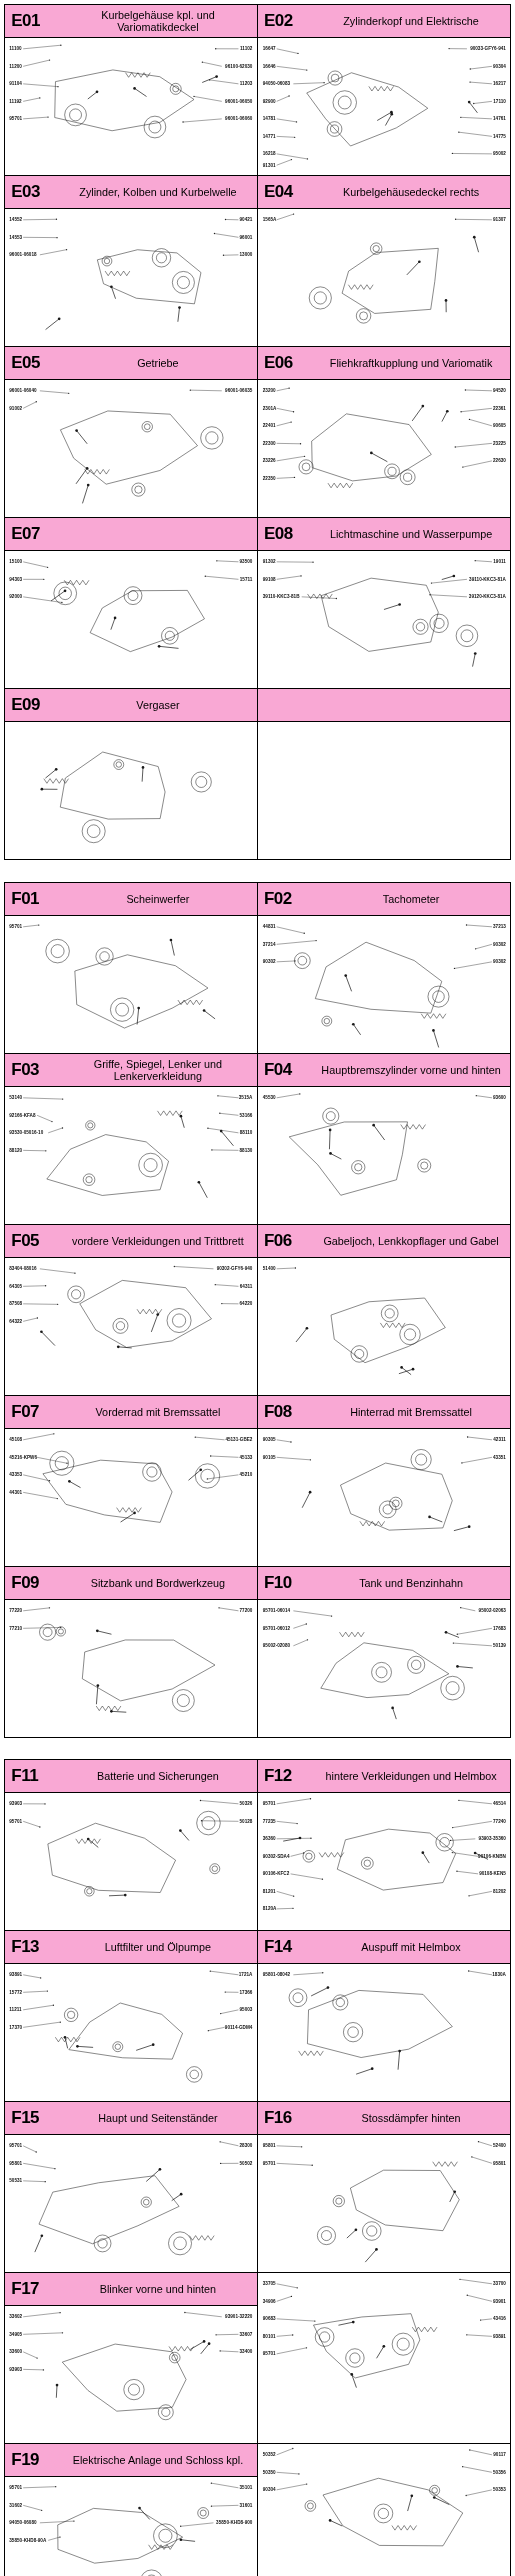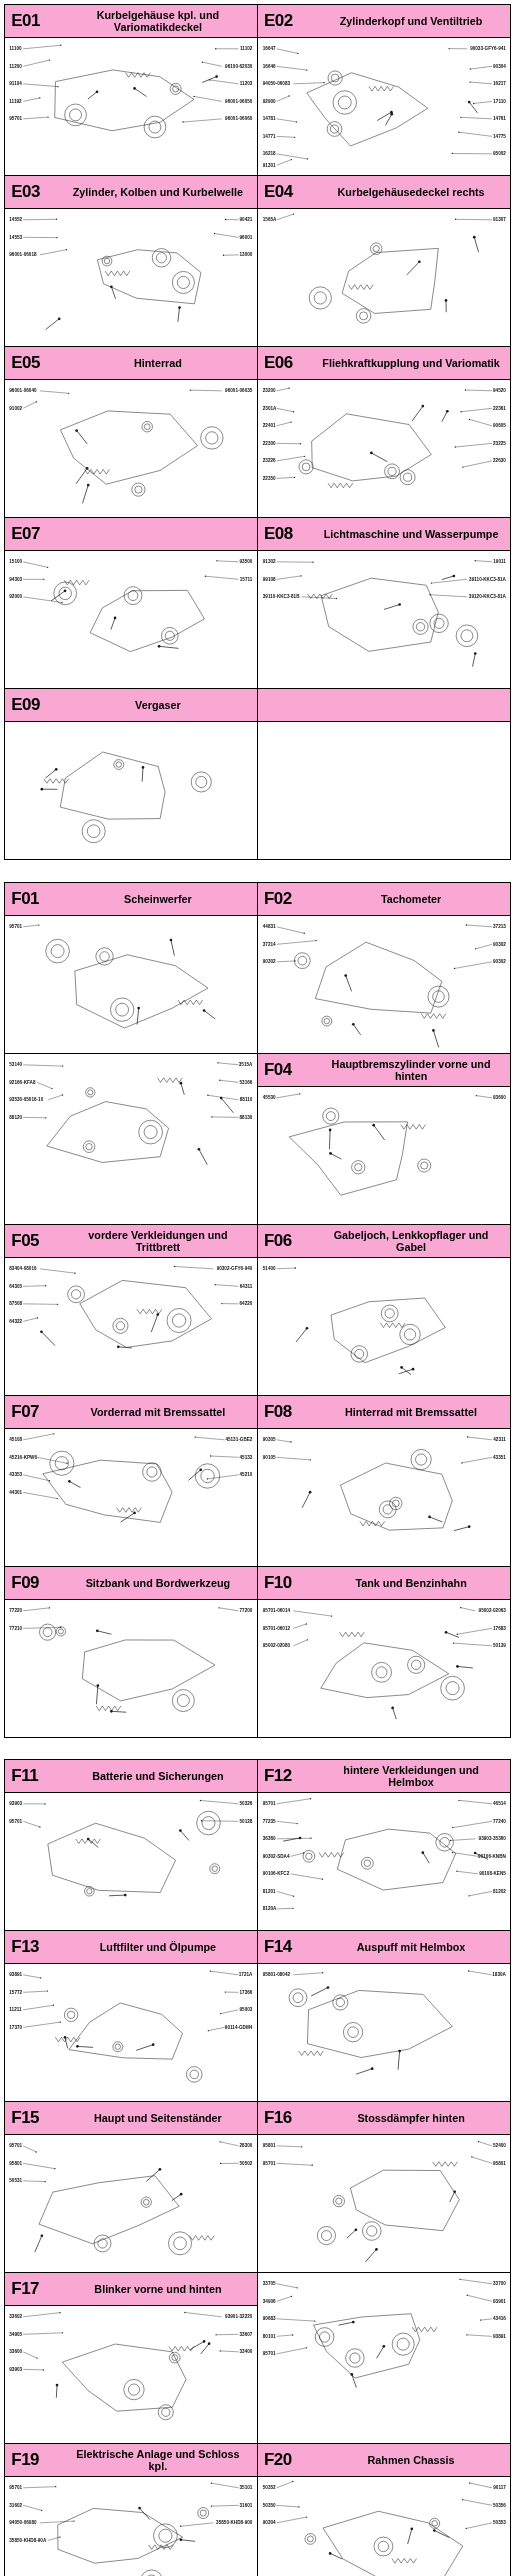--- a/index.html
+++ b/index.html
@@ -25,21 +25,21 @@
     min-height:32px;background:#f9a8d4;
   }
   .code{
     width:55px;flex:0 0 55px;
     display:flex;align-items:center;
     padding-left:6.2px;
     font-size:17px;font-weight:bold;letter-spacing:-0.5px;
   }
   .title{
     flex:1;display:flex;align-items:center;justify-content:center;
-    text-align:center;font-size:10.8px;font-weight:bold;line-height:1.12;
+    text-align:center;font-size:10.8px;font-weight:normal;line-height:1.12;
     padding:2.1px 8.2px 2.1px 1px;
   }
   .body{height:137px;position:relative;overflow:hidden;background:#fff;}
   .body svg{display:block;width:100%;height:100%;}
   .empty .hdr{border-bottom:1.5px solid #000;}
   text{font-family:"Liberation Sans",sans-serif;}
 </style>
 </head>
 <body>
 
@@ -96,21 +96,21 @@
               <circle cx="81.30347650891633" cy="153.57635459533608" r="1.3" fill="#222"></circle>
               <text x="478" y="160" font-size="9" text-anchor="end" font-weight="bold" fill="#111">96001-06060</text>
               <line x1="418.6" y1="157" x2="343.35906635802473" y2="163.16742112482854" stroke="#222" stroke-width="0.8"></line>
               <circle cx="343.35906635802473" cy="163.16742112482854" r="1.3" fill="#222"></circle>
             </svg>
           </div>
   </div>
         <div class="cell">
     <div class="hdr">
       <div class="code">E02</div>
-      <div class="title">Zylinderkopf und Ventiltrieb</div>
+      <div class="title">Zylinderkopf und Elektrische</div>
     </div>
     <div class="body">
             <svg viewBox="0 0 484 266">
               <polygon points="326.4,136.4 265.3,174.5 176.3,209.7 128.0,156.8 91.3,106.7 178.2,67.5 269.9,95.3" stroke="#1a1a1a" stroke-width="1" fill="none"></polygon>
               <circle cx="145.32381687242798" cy="176.7270233196159" r="14.330182613168724" stroke="#1a1a1a" stroke-width="1" fill="none"></circle>
               <circle cx="145.32381687242798" cy="176.7270233196159" r="7.881600437242799" stroke="#1a1a1a" stroke-width="1" fill="none"></circle>
               <circle cx="165.16152263374485" cy="125.19821673525377" r="22.821116255144034" stroke="#1a1a1a" stroke-width="1" fill="none"></circle>
               <circle cx="165.16152263374485" cy="125.19821673525377" r="12.55161394032922" stroke="#1a1a1a" stroke-width="1" fill="none"></circle>
               <circle cx="146.4344135802469" cy="77.7434842249657" r="13.77732767489712" stroke="#1a1a1a" stroke-width="1" fill="none"></circle>
               <circle cx="146.4344135802469" cy="77.7434842249657" r="7.577530221193416" stroke="#1a1a1a" stroke-width="1" fill="none"></circle>
@@ -241,21 +241,21 @@
               <line x1="451" y1="21" x2="380.35536694101506" y2="19.98587962962963" stroke="#222" stroke-width="0.8"></line>
               <circle cx="380.35536694101506" cy="19.98587962962963" r="1.3" fill="#222"></circle>
             </svg>
           </div>
   </div>
       </div>
       <div class="row">
         <div class="cell">
     <div class="hdr">
       <div class="code">E05</div>
-      <div class="title">Hinterrad</div>
+      <div class="title">Getriebe</div>
     </div>
     <div class="body">
             <svg viewBox="0 0 484 266">
               <polygon points="371.5,127.5 298.8,175.6 194.1,202.3 131.0,151.8 105.3,96.7 197.3,60.1 318.4,66.4" stroke="#1a1a1a" stroke-width="1" fill="none"></polygon>
               <circle cx="273.8688271604938" cy="90.6755829903978" r="10.16332304526749" stroke="#1a1a1a" stroke-width="1" fill="none"></circle>
               <circle cx="273.8688271604938" cy="90.6755829903978" r="5.58982767489712" stroke="#1a1a1a" stroke-width="1" fill="none"></circle>
               <circle cx="256.71579218106996" cy="212.85048010973935" r="12.855645576131687" stroke="#1a1a1a" stroke-width="1" fill="none"></circle>
               <circle cx="256.71579218106996" cy="212.85048010973935" r="7.070605066872429" stroke="#1a1a1a" stroke-width="1" fill="none"></circle>
               <circle cx="399.3312757201646" cy="112.43278463648835" r="21.76324588477366" stroke="#1a1a1a" stroke-width="1" fill="none"></circle>
               <circle cx="399.3312757201646" cy="112.43278463648835" r="11.969785236625514" stroke="#1a1a1a" stroke-width="1" fill="none"></circle>
@@ -519,20 +519,24 @@
               <circle cx="68.65522119341564" cy="87.26744684499315" r="1.3" fill="#222"></circle>
               <text x="478" y="92" font-size="9" text-anchor="end" font-weight="bold" fill="#111">90302</text>
               <line x1="451" y1="89" x2="378.19384430727024" y2="101.84719650205761" stroke="#222" stroke-width="0.8"></line>
               <circle cx="378.19384430727024" cy="101.84719650205761" r="1.3" fill="#222"></circle>
             </svg>
           </div>
   </div>
       </div>
       <div class="row">
         <div class="cell">
+    <div class="hdr">
+      <div class="code">F03</div>
+      <div class="title">Griffe, Spiegel, Lenker und Lenkerverkleidung</div>
+    </div>
     <div class="body">
             <svg viewBox="0 0 484 266">
               <polygon points="315.3,144.0 298.9,199.4 186.6,210.6 78.9,178.7 124.5,120.8 193.2,92.4 271.8,106.6" stroke="#1a1a1a" stroke-width="1" fill="none"></polygon>
               <circle cx="163.32218792866942" cy="74.53840877914952" r="9.051697530864198" stroke="#1a1a1a" stroke-width="1" fill="none"></circle>
               <circle cx="163.32218792866942" cy="74.53840877914952" r="4.978433641975309" stroke="#1a1a1a" stroke-width="1" fill="none"></circle>
               <circle cx="160.8605109739369" cy="179.92318244170096" r="11.281057098765432" stroke="#1a1a1a" stroke-width="1" fill="none"></circle>
               <circle cx="160.8605109739369" cy="179.92318244170096" r="6.204581404320988" stroke="#1a1a1a" stroke-width="1" fill="none"></circle>
               <circle cx="280.38957475994516" cy="151.60425240054872" r="23.05902777777778" stroke="#1a1a1a" stroke-width="1" fill="none"></circle>
               <circle cx="280.38957475994516" cy="151.60425240054872" r="12.68246527777778" stroke="#1a1a1a" stroke-width="1" fill="none"></circle>
               <polyline points="293.74356995884773,46.32630315500686 299.74356995884773,55.32630315500686 305.74356995884773,46.32630315500686 311.74356995884773,55.32630315500686 317.74356995884773,46.32630315500686 323.74356995884773,55.32630315500686 329.74356995884773,46.32630315500686 335.74356995884773,55.32630315500686 341.74356995884773,46.32630315500686" stroke="#1a1a1a" stroke-width="1" fill="none"></polyline>
@@ -1228,24 +1232,20 @@
               <text x="478" y="92" font-size="9" text-anchor="end" font-weight="bold" fill="#111">35850-KHD8-900</text>
               <line x1="402.4" y1="89" x2="338.7786651234568" y2="95.69303840877916" stroke="#222" stroke-width="0.8"></line>
               <circle cx="338.7786651234568" cy="95.69303840877916" r="1.3" fill="#222"></circle>
               <text x="6" y="126" font-size="9" text-anchor="start" font-weight="bold" fill="#111">35850-KHD8-90A</text>
               <line x1="81.60000000000001" y1="123" x2="104.54047925240056" y2="116.62772633744856" stroke="#222" stroke-width="0.8"></line>
               <circle cx="104.54047925240056" cy="116.62772633744856" r="1.3" fill="#222"></circle>
             </svg>
           </div>
   </div>
         <div class="cell">
-    <div class="hdr">
-      <div class="code">F20</div>
-      <div class="title">Rahmen Chassis</div>
-    </div>
     <div class="body">
             <svg viewBox="0 0 484 266">
               <polygon points="394.3,133.9 355.9,197.7 232.5,196.9 161.5,158.9 122.9,99.0 230.6,66.5 327.2,89.1" stroke="#1a1a1a" stroke-width="1" fill="none"></polygon>
               <circle cx="98.41057956104252" cy="120.24691358024691" r="10.439493312757202" stroke="#1a1a1a" stroke-width="1" fill="none"></circle>
               <circle cx="98.41057956104252" cy="120.24691358024691" r="5.741721322016462" stroke="#1a1a1a" stroke-width="1" fill="none"></circle>
               <circle cx="339.6680384087792" cy="89.95267489711935" r="9.81005658436214" stroke="#1a1a1a" stroke-width="1" fill="none"></circle>
               <circle cx="339.6680384087792" cy="89.95267489711935" r="5.395531121399178" stroke="#1a1a1a" stroke-width="1" fill="none"></circle>
               <circle cx="240.13846021947873" cy="134.84362139917695" r="18.312564300411523" stroke="#1a1a1a" stroke-width="1" fill="none"></circle>
               <circle cx="240.13846021947873" cy="134.84362139917695" r="10.071910365226339" stroke="#1a1a1a" stroke-width="1" fill="none"></circle>
               <polyline points="256.60751028806584,158.24807098765433 262.60751028806584,167.24807098765433 268.60751028806584,158.24807098765433 274.60751028806584,167.24807098765433 280.60751028806584,158.24807098765433 286.60751028806584,167.24807098765433 292.60751028806584,158.24807098765433 298.60751028806584,167.24807098765433 304.60751028806584,158.24807098765433" stroke="#1a1a1a" stroke-width="1" fill="none"></polyline>

